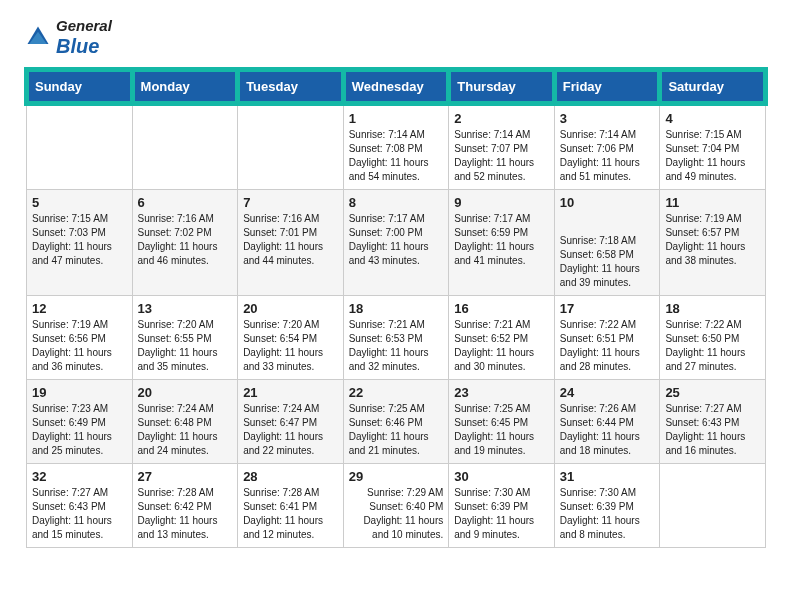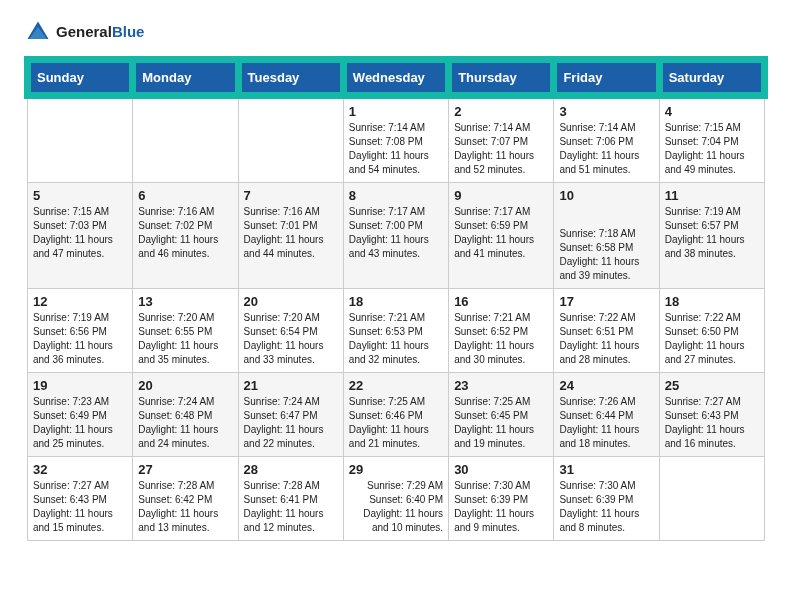--- a/index.html
+++ b/index.html
@@ -16,30 +16,31 @@
       justify-content: space-between;
       padding: 18px 24px 10px 24px;
     }
     .logo {
       display: flex;
       align-items: center;
       gap: 4px;
     }
     .logo-text {
       display: flex;
-      flex-direction: row;
+      flex-direction: column;
       line-height: 1.1;
+      font-style: italic;
     }
     .logo-general {
       font-size: 15px;
       font-weight: bold;
       color: #222;
     }
     .logo-blue {
-      font-size: 15px;
+      font-size: 20px;
       font-weight: bold;
       color: #1a5fa8;
     }
     .logo-icon {
       width: 28px;
       height: 28px;
     }
     .title-block {
       text-align: right;
     }
@@ -63,21 +64,21 @@
     .outer {
       padding: 0 12px 12px 12px;
     }
     thead tr th {
       background-color: #1a5fa8;
       color: #fff;
       font-size: 13px;
       font-weight: bold;
       padding: 7px 6px;
       text-align: left;
-      border: 7px solid #14b8a6;
+      border: 5px solid #14b8a6;
     }
     tbody tr td {
       border: 1px solid #ccc;
       vertical-align: top;
       padding: 5px 5px;
       font-size: 10.5px;
       color: #222;
       width: calc(100% / 7);
       min-height: 80px;
       background: #fff;

